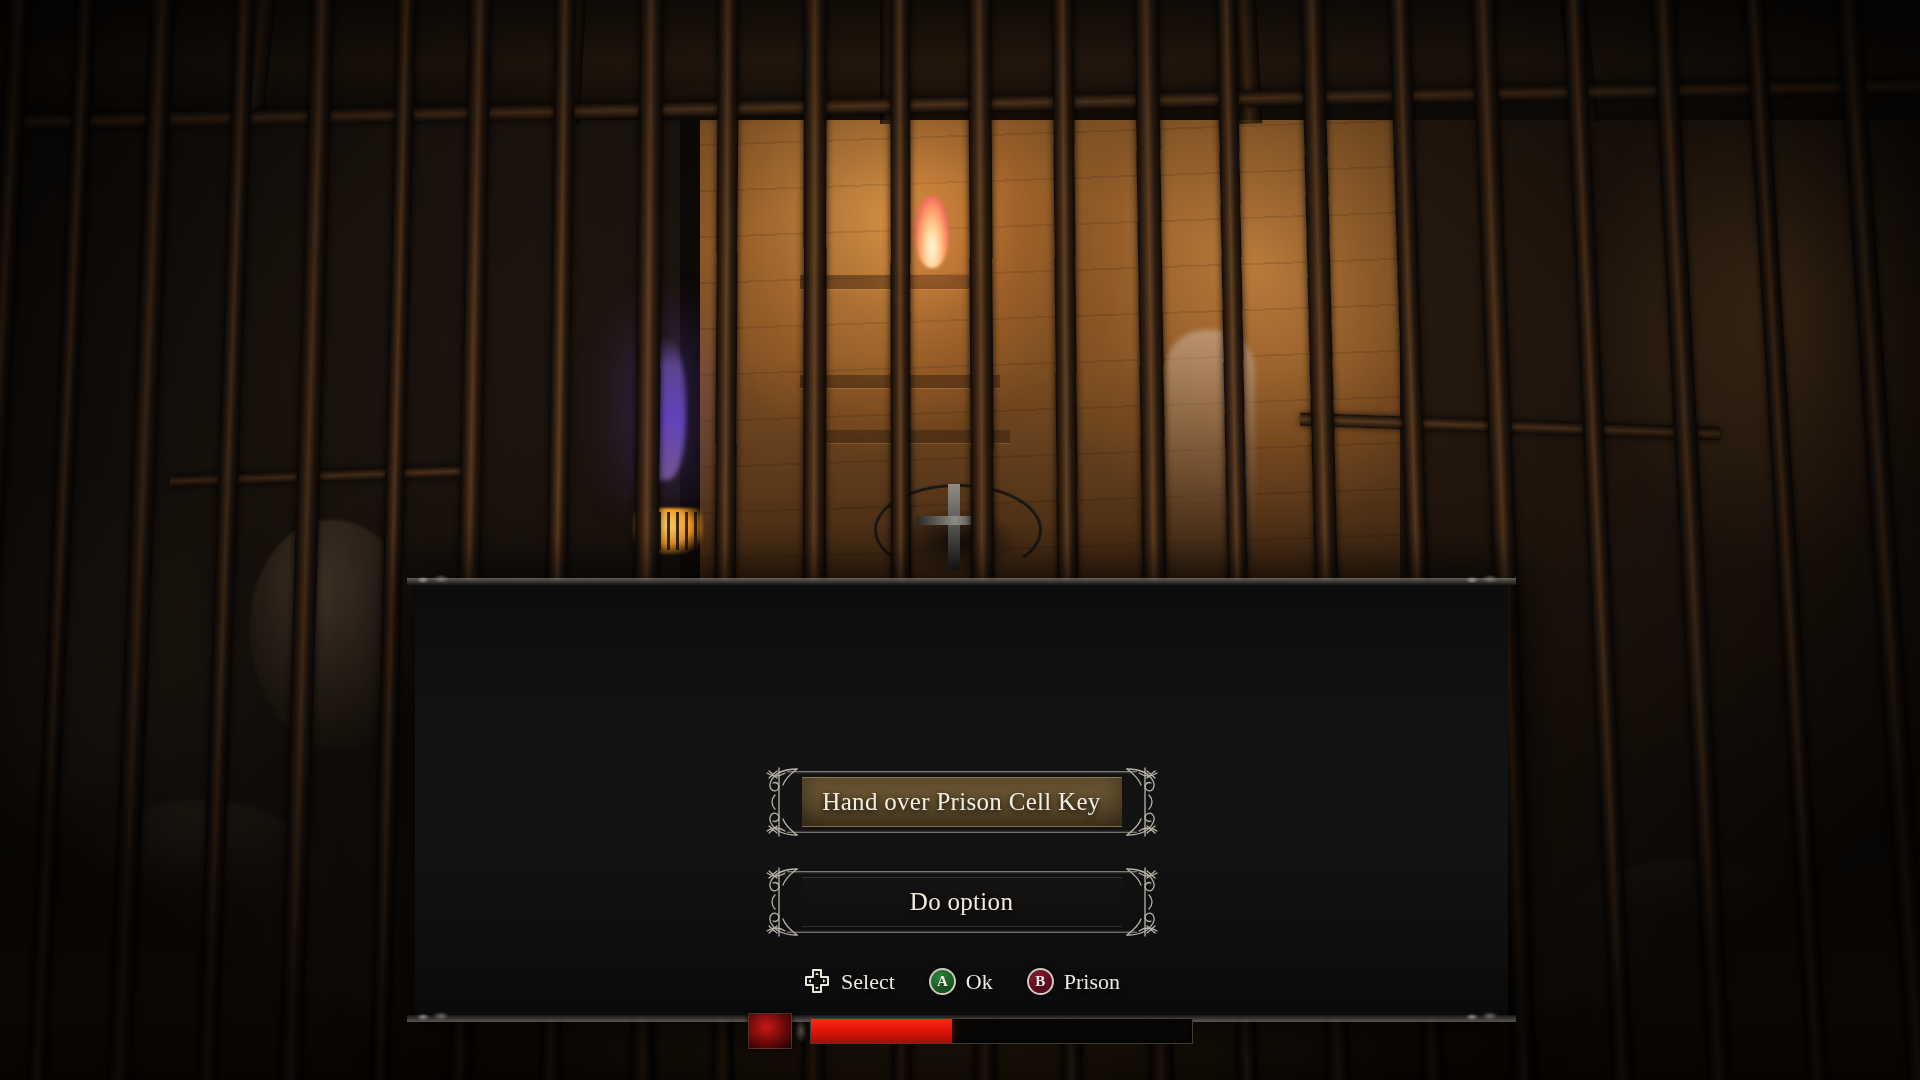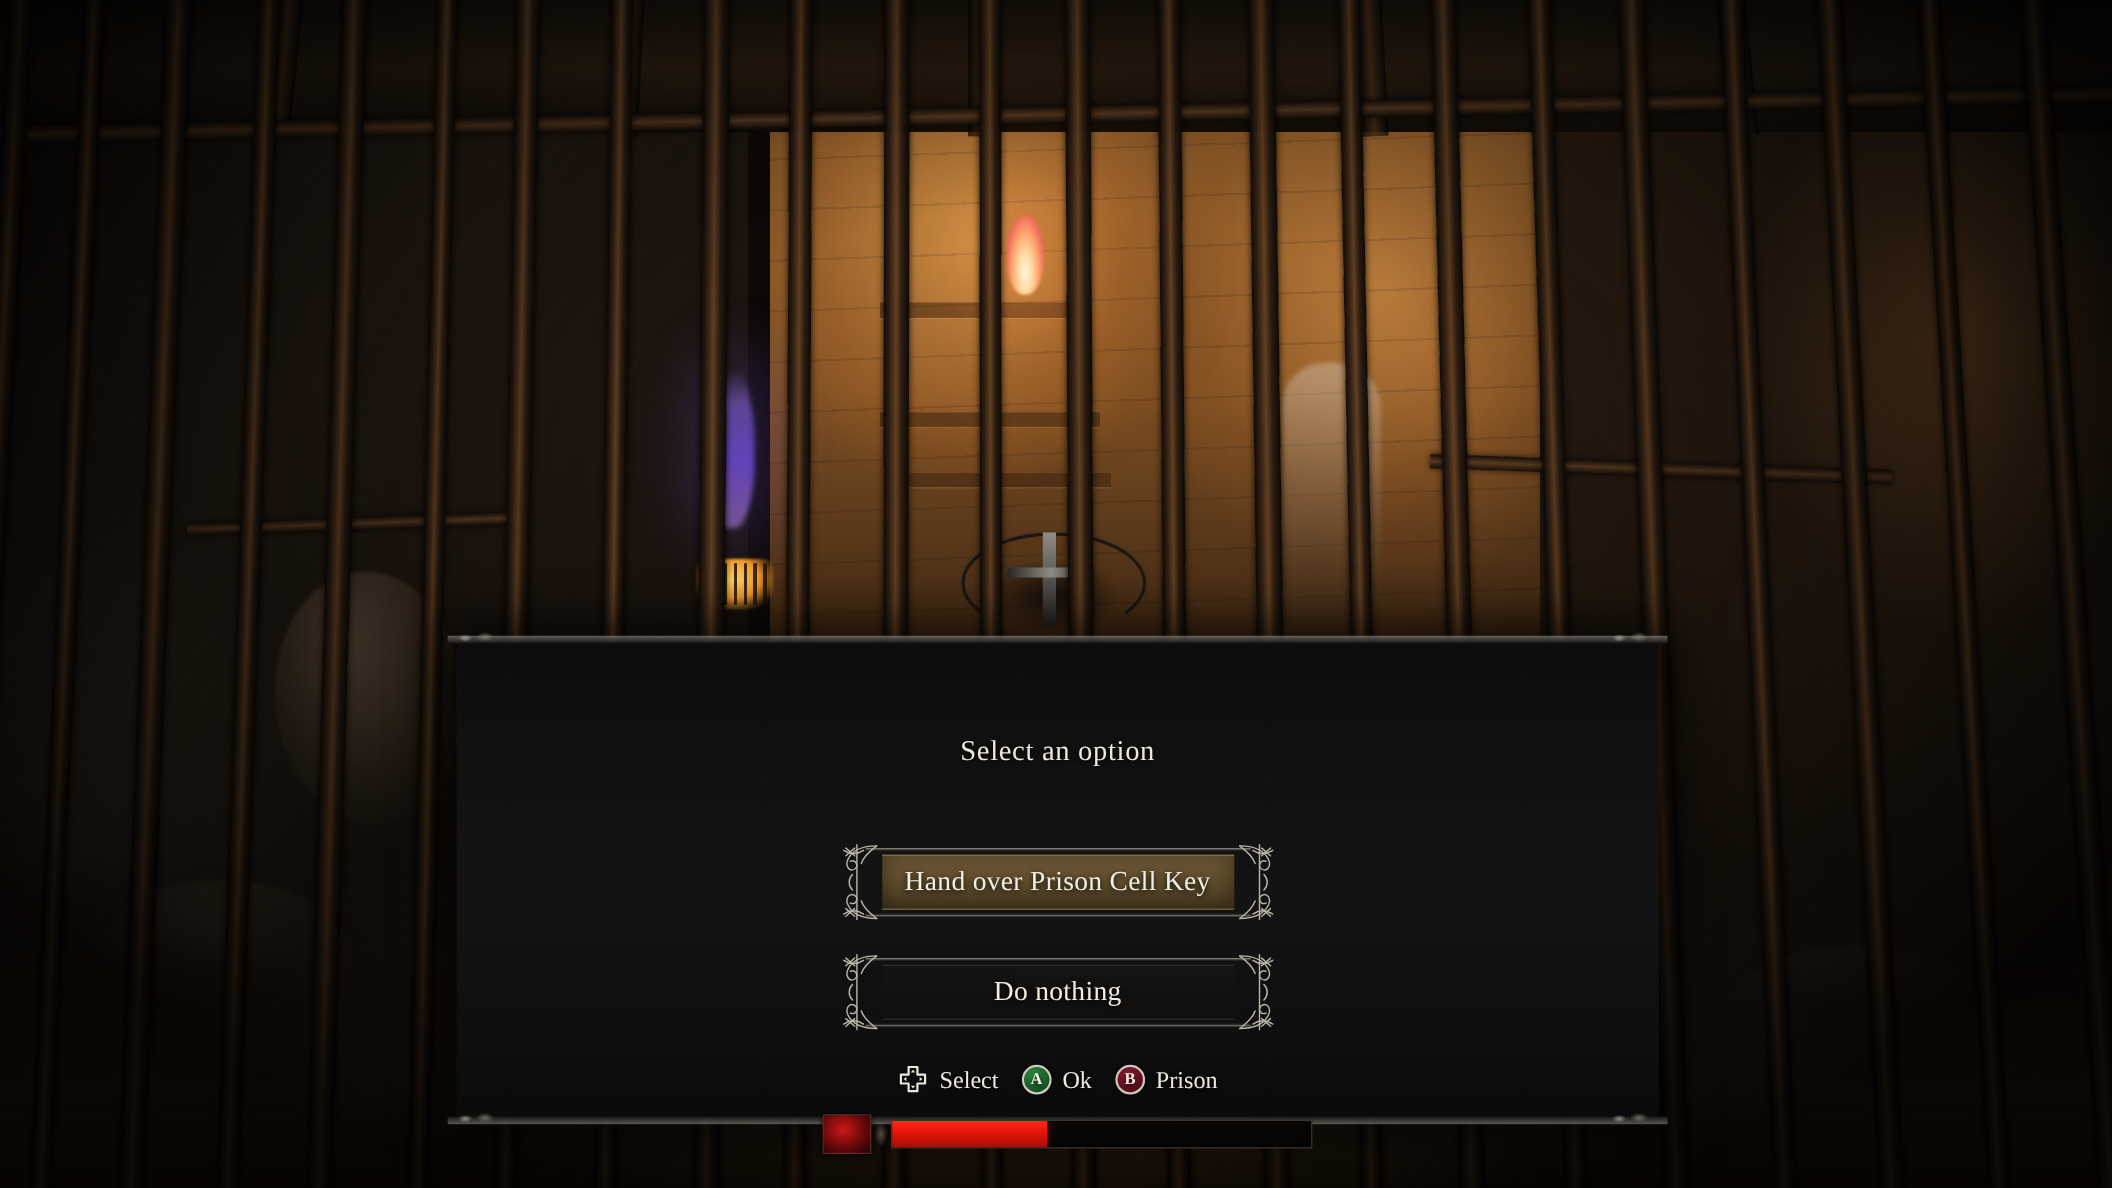--- a/index.html
+++ b/index.html
@@ -220,21 +220,21 @@
     pointer-events:none;
   }
   .filigree.left  { left:-4px; }
   .filigree.right { right:-4px; transform:scaleX(-1); }
   .filigree svg { display:block; }
 
   
   #prompt-bar {
     position:absolute; bottom:22px; left:0; width:100%;
     display:flex; align-items:center; justify-content:center;
-    gap:21px;
+    gap:34px;
   }
   .prompt {
     display:flex; align-items:center; gap:10px;
     color:#efe9df; font-size:22px;
     text-shadow:0 2px 5px rgba(0,0,0,.9);
   }
   .btn-glyph {
     width:27px; height:27px; border-radius:50%;
     display:flex; align-items:center; justify-content:center;
     font-size:15px; font-weight:bold;
@@ -345,21 +345,20 @@
   <div class="bar" style="left:1742px; width:20px; height:1120px; transform:rotate(-3.4deg);"></div>
   <div class="bar" style="left:1834px; width:24px; height:1120px; transform:rotate(-3.8deg);"></div>
 
   <div class="vignette"></div>
 </div>
 
 <div id="dialog">
   <div class="panel-edge top"></div>
   <div class="panel-edge bottom"></div>
 
-  <div class="dialog-title">Select an option</div>
 
   <div id="options">
 
     <div class="option selected">
       <div class="option-rule up"></div>
       <div class="option-rule down"></div>
       <div class="option-plate"></div>
       <div class="filigree left">
         <svg width="40" height="74" viewBox="0 0 40 74">
           <g fill="none" stroke="#b9b4a8" stroke-width="1.3" stroke-linecap="round">
@@ -424,21 +423,21 @@
             <path d="M6 6 L14 13 M14 6 L6 13"></path>
             <path d="M16 3 L16 71"></path>
             <path d="M34 70 C22 70 12 66 8 58 C5 52 9 46 14 49 C18 52 15 58 10 56"></path>
             <path d="M34 70 C26 64 22 60 20 54"></path>
             <path d="M4 66 C10 62 16 62 22 66"></path>
             <path d="M6 68 L14 61 M14 68 L6 61"></path>
             <path d="M12 30 C8 34 8 40 12 44"></path>
           </g>
         </svg>
       </div>
-      <div class="option-label">Do nothing</div>
+      <div class="option-label">Do option</div>
     </div>
 
   </div>
 
   <div id="prompt-bar">
 
     <div class="prompt">
       <span class="dpad">
         <svg width="28" height="27" viewBox="0 0 28 27">
           <path d="M10 2 H18 V9 H25 V17 H18 V24 H10 V17 H3 V9 H10 Z" fill="none" stroke="#ece7dd" stroke-width="2" stroke-linejoin="round"></path>

